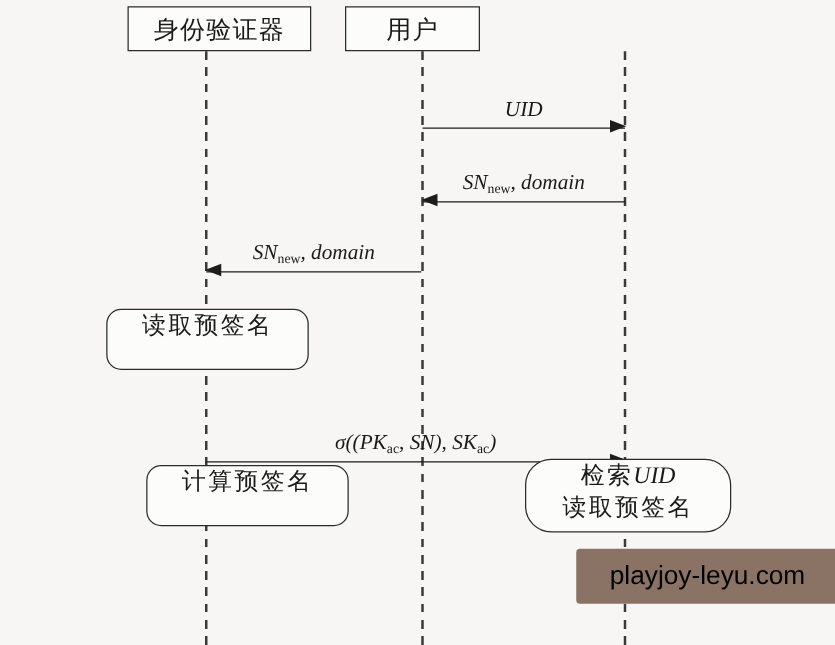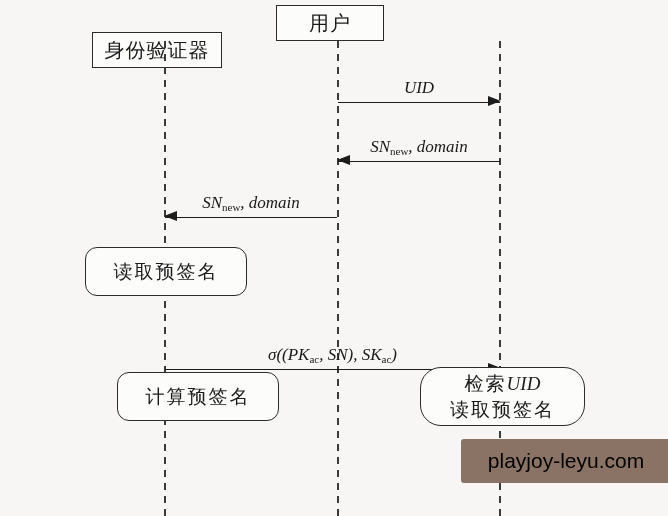--- a/index.html
+++ b/index.html
@@ -44,40 +44,40 @@
     border-bottom:5.8px solid transparent;
   }
   .arrowhead.right{right:-1px;border-left:13px solid #1c1c1c;}
   .arrowhead.left{left:-1px;border-right:13px solid #1c1c1c;}
   sub.s{font-size:11px;font-style:normal;vertical-align:-3px;letter-spacing:0;}
 
   
   .abox{
     position:absolute;
     background:#fcfcfb;border:1.7px solid #2b2b2b;border-radius:12px;
-    display:flex;flex-direction:column;align-items:center;justify-content:center;
+    display:flex;flex-direction:column;align-items:center;
     font-size:19px;letter-spacing:2px;line-height:26px;
     box-sizing:border-box;text-align:center;
   }
   .abox .math{font-style:italic;letter-spacing:0;}
 
   
   .watermark{
     position:absolute;left:461px;top:439px;width:210px;height:44px;
     display:flex;align-items:center;justify-content:center;
     color:#000000;font-family:"Liberation Sans","DejaVu Sans",sans-serif;
     font-size:21px;border-radius:3px;
   }
 </style>
 </head>
 <body>
 
 <div class="stage">
 
-  <div class="actor" style="left:92px;width:130px;margin-top:27px;">
+  <div class="actor" style="left:102px;width:147px;">
     <span>身份验证器</span>
   </div>
   <div class="actor" style="left:276px;width:108px;">
     <span>用户</span>
   </div>
 
   <div class="lifeline" style="left:164px;"></div>
   <div class="lifeline" style="left:337px;"></div>
   <div class="lifeline" style="left:499px;"></div>
 

